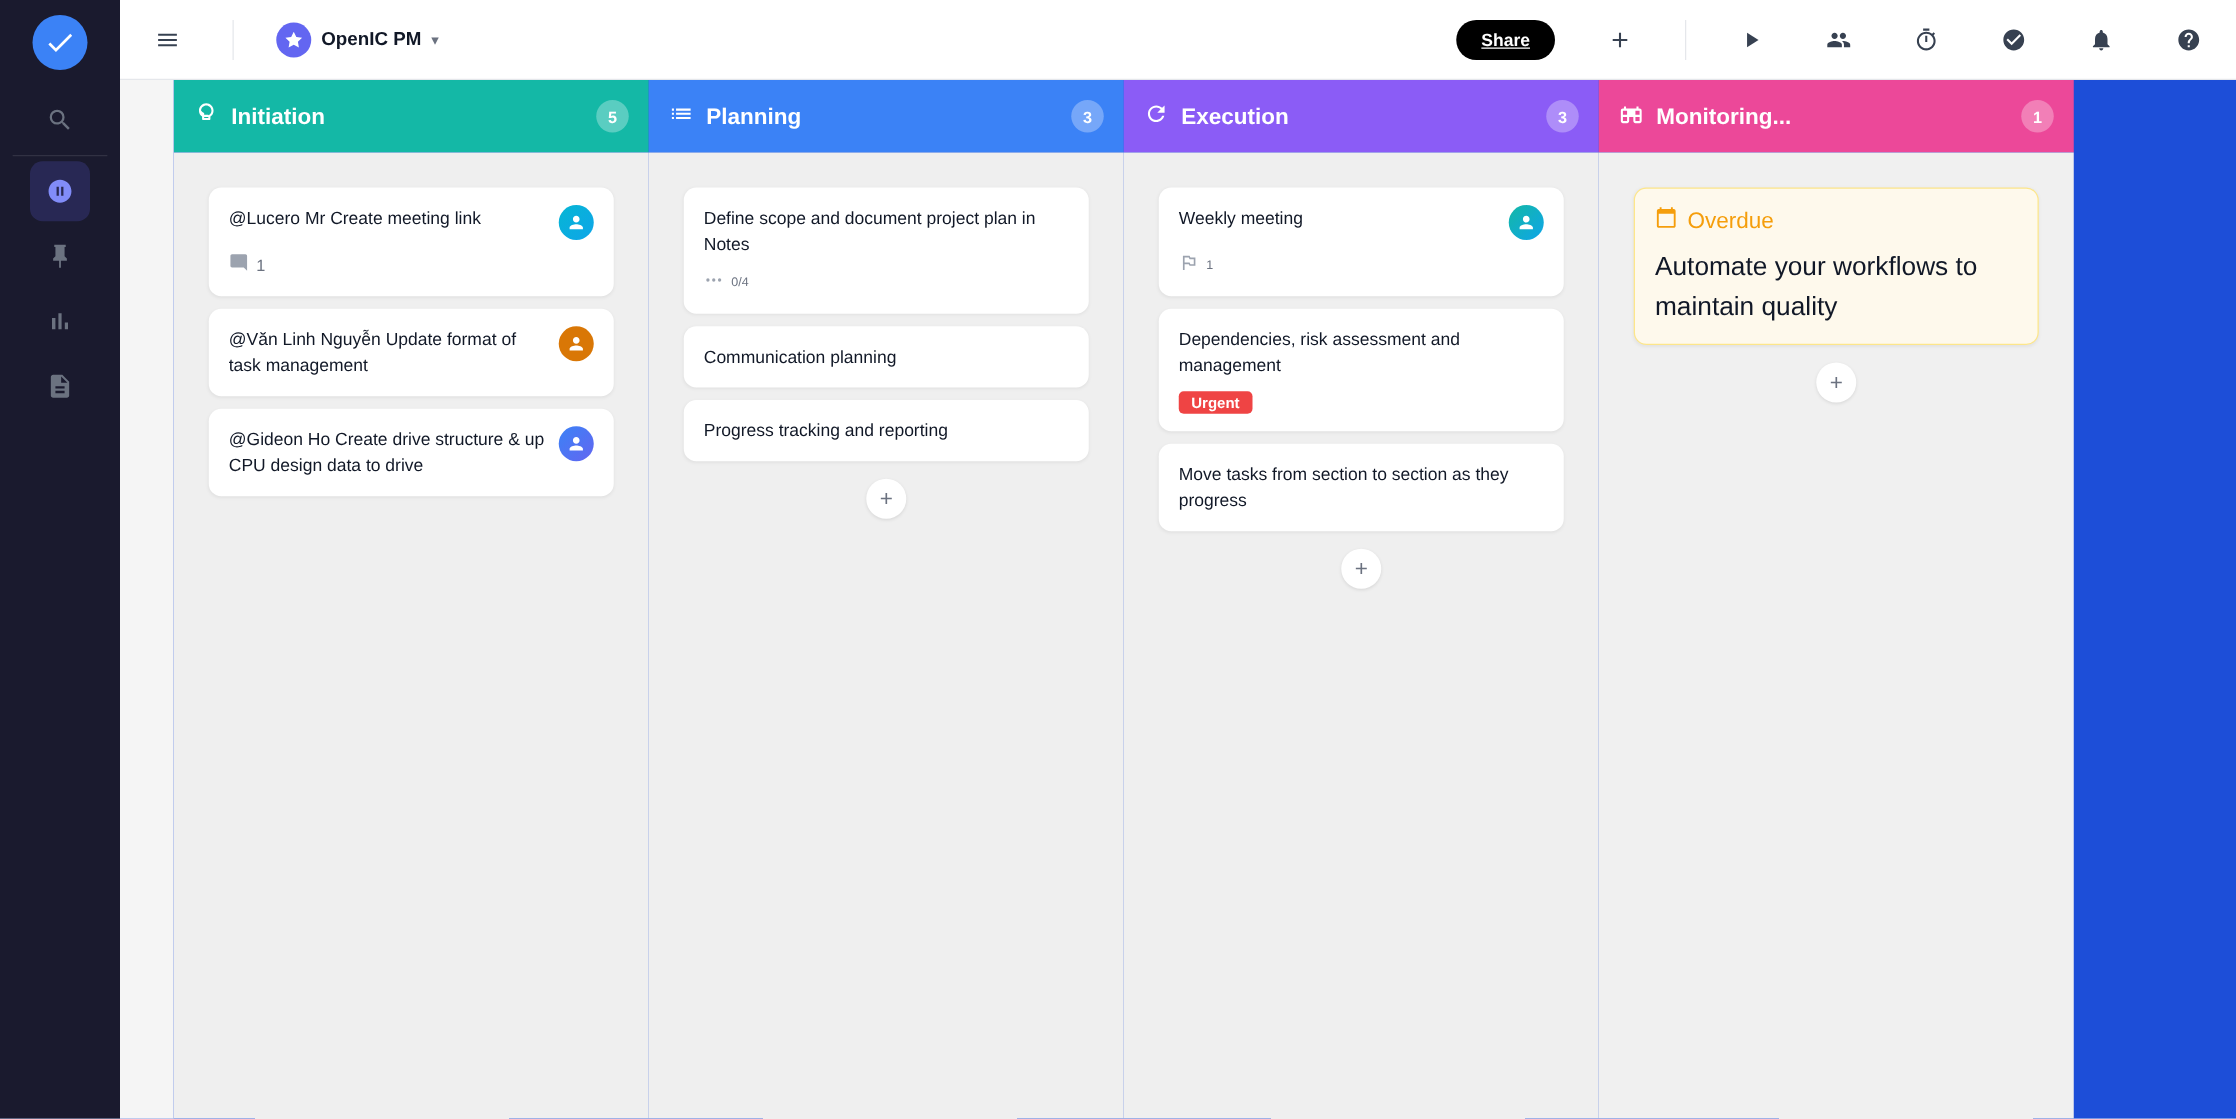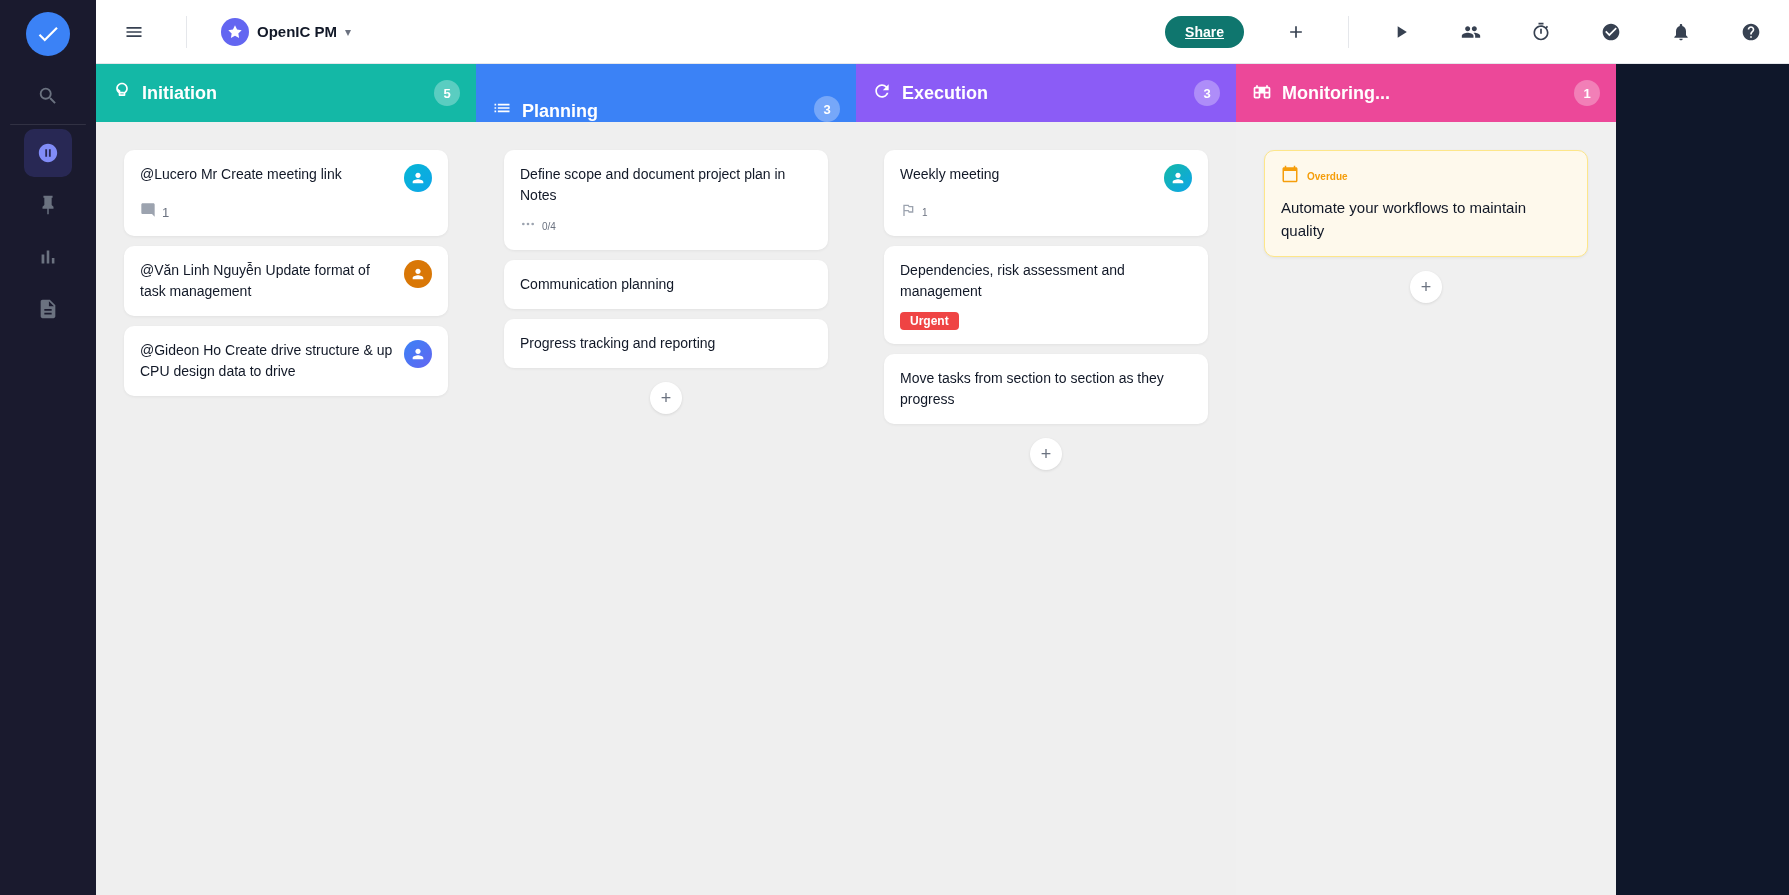--- a/index.html
+++ b/index.html
@@ -51,37 +51,38 @@
       width: 28px; height: 28px;
       background: #6366f1;
       border-radius: 50%;
       display: flex; align-items: center; justify-content: center;
     }
     .topbar-brand-icon svg { width: 16px; height: 16px; fill: white; }
     .topbar-brand-name { font-weight: 600; font-size: 15px; color: #111827; }
     .topbar-brand-chevron { color: #6b7280; font-size: 12px; }
     .topbar-spacer { flex: 1; }
     .topbar-share-btn {
-      background: #0f766e; color: white; border: none;
+      background: #000000; color: white; border: none;
       padding: 8px 20px; border-radius: 20px; font-size: 14px; font-weight: 600; cursor: pointer; text-decoration: underline;
     }
     .topbar-icon-btn {
       width: 36px; height: 36px; border-radius: 50%;
       display: flex; align-items: center; justify-content: center;
       cursor: pointer; color: #374151; background: none; border: none;
     }
     .topbar-icon-btn svg { width: 20px; height: 20px; }
 
     
     .board {
       flex: 1;
       display: flex;
       overflow-x: auto;
-      background: #0f172a;
+      background: #1d4ed8;
       padding: 0;
+      margin-left: 43px;
     }
 
     
     .column {
       width: 380px;
       flex-shrink: 0;
       display: flex;
       flex-direction: column;
       height: 100%;
     }
@@ -93,21 +94,21 @@
     .column-header-icon svg { width: 20px; height: 20px; fill: white; }
     .column-header-title { font-size: 18px; font-weight: 700; color: white; flex: 1; }
     .column-header-badge {
       width: 26px; height: 26px; border-radius: 50%;
       background: rgba(255,255,255,0.3);
       display: flex; align-items: center; justify-content: center;
       font-size: 13px; font-weight: 700; color: white;
     }
 
     .column-initiation .column-header { background: #14b8a6; }
-    .column-planning .column-header { background: #3b82f6; align-items: flex-end; }
+    .column-planning .column-header { background: #3b82f6; }
     .column-execution .column-header { background: #8b5cf6; }
     .column-monitoring .column-header { background: #ec4899; }
 
     .column-body {
       flex: 1;
       padding: 28px;
       display: flex;
       flex-direction: column;
       gap: 10px;
       overflow-y: auto;
@@ -167,23 +168,23 @@
     }
 
     
     .card-overdue {
       background: #fef9ec;
       border: 1px solid #fde68a;
     }
     .overdue-header { display: flex; align-items: center; gap: 8px; margin-bottom: 10px; }
     .overdue-badge-icon { color: #f59e0b; }
     .overdue-badge-icon svg { width: 18px; height: 18px; }
-    .overdue-label { font-size: 10px; font-weight: 700; color: #f59e0b; text-align: right; }
-
-    .overdue-title { font-size: 15px; color: #111827; line-height: 1.5; font-weight: 400; }
+    .overdue-label { font-size: 18px; font-weight: 400; color: #f59e0b; text-align: right; }
+
+    .overdue-title { font-size: 21px; color: #111827; line-height: 1.5; font-weight: 400; }
     .overdue-date { display: flex; align-items: center; gap: 6px; margin-top: 10px; }
     .overdue-date-icon { color: #f59e0b; }
     .overdue-date-icon svg { width: 16px; height: 16px; }
     .overdue-date-text { font-size: 13px; color: #f59e0b; font-weight: 500; }
 
     
     .column-monitoring .column-body { background: #f0f0f0; }
   </style>
 </head>
 <body>

